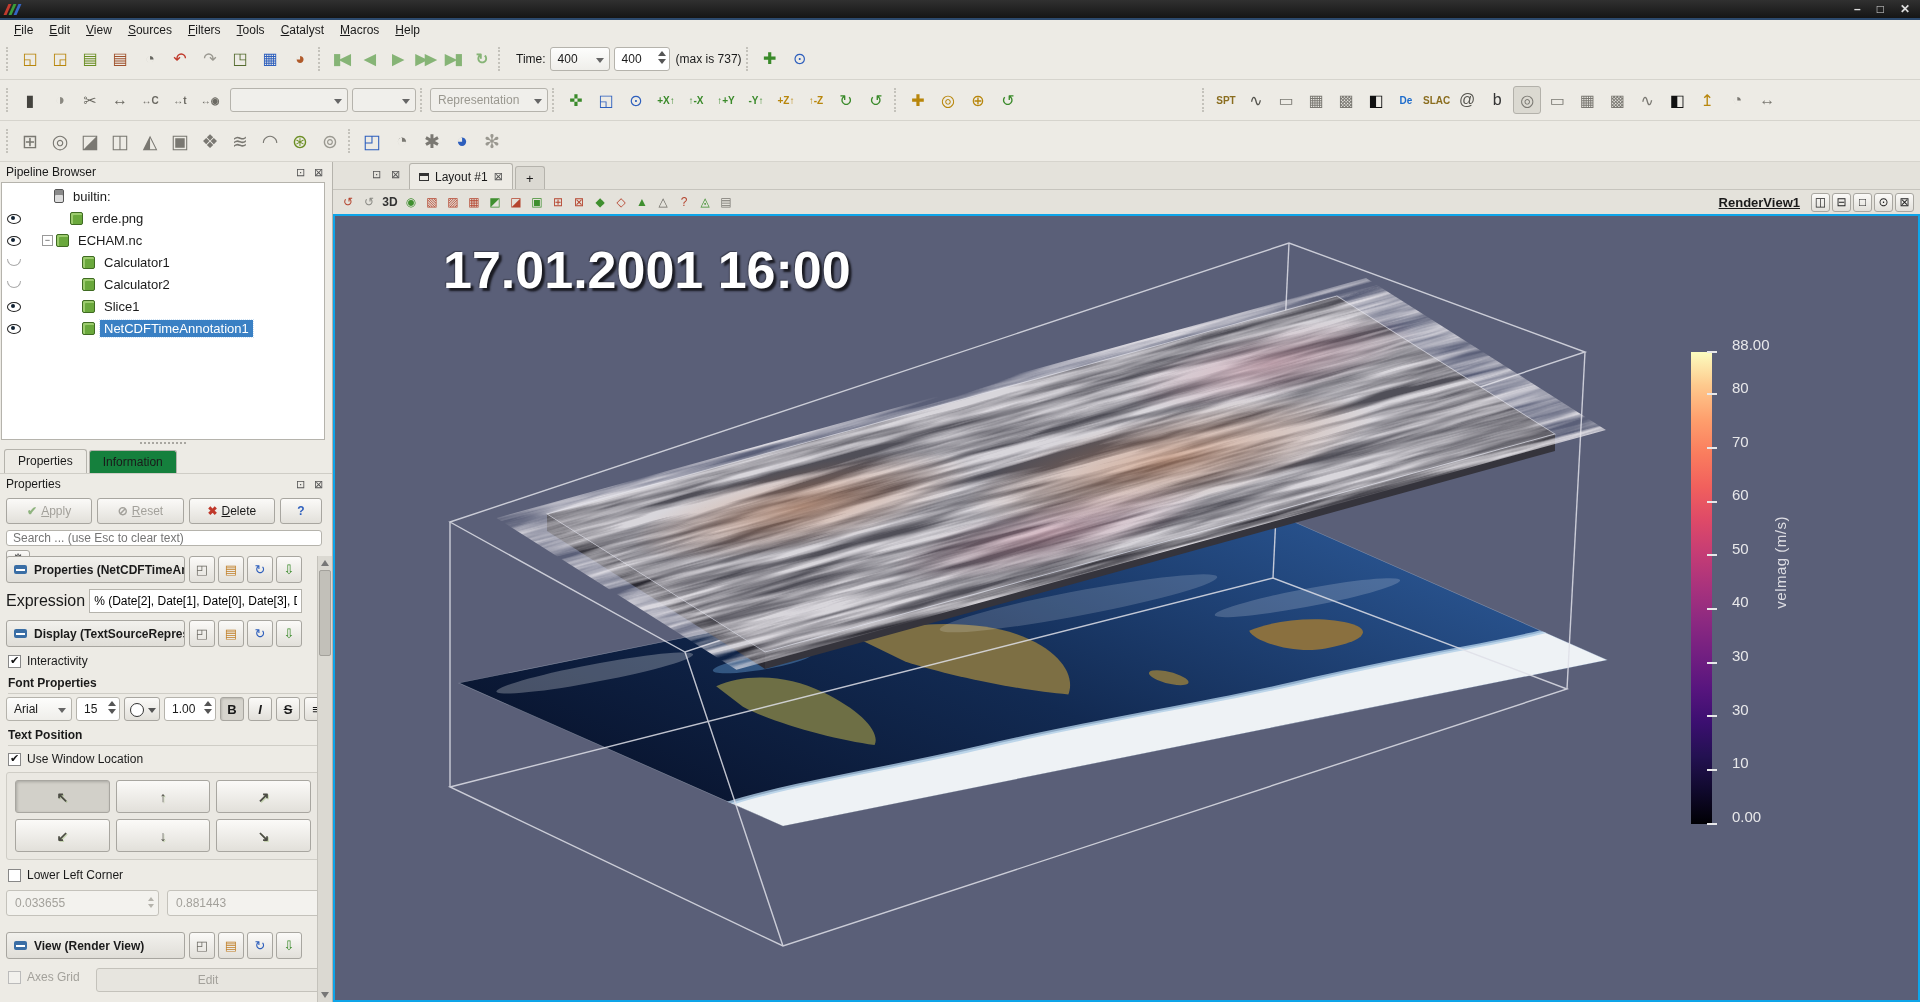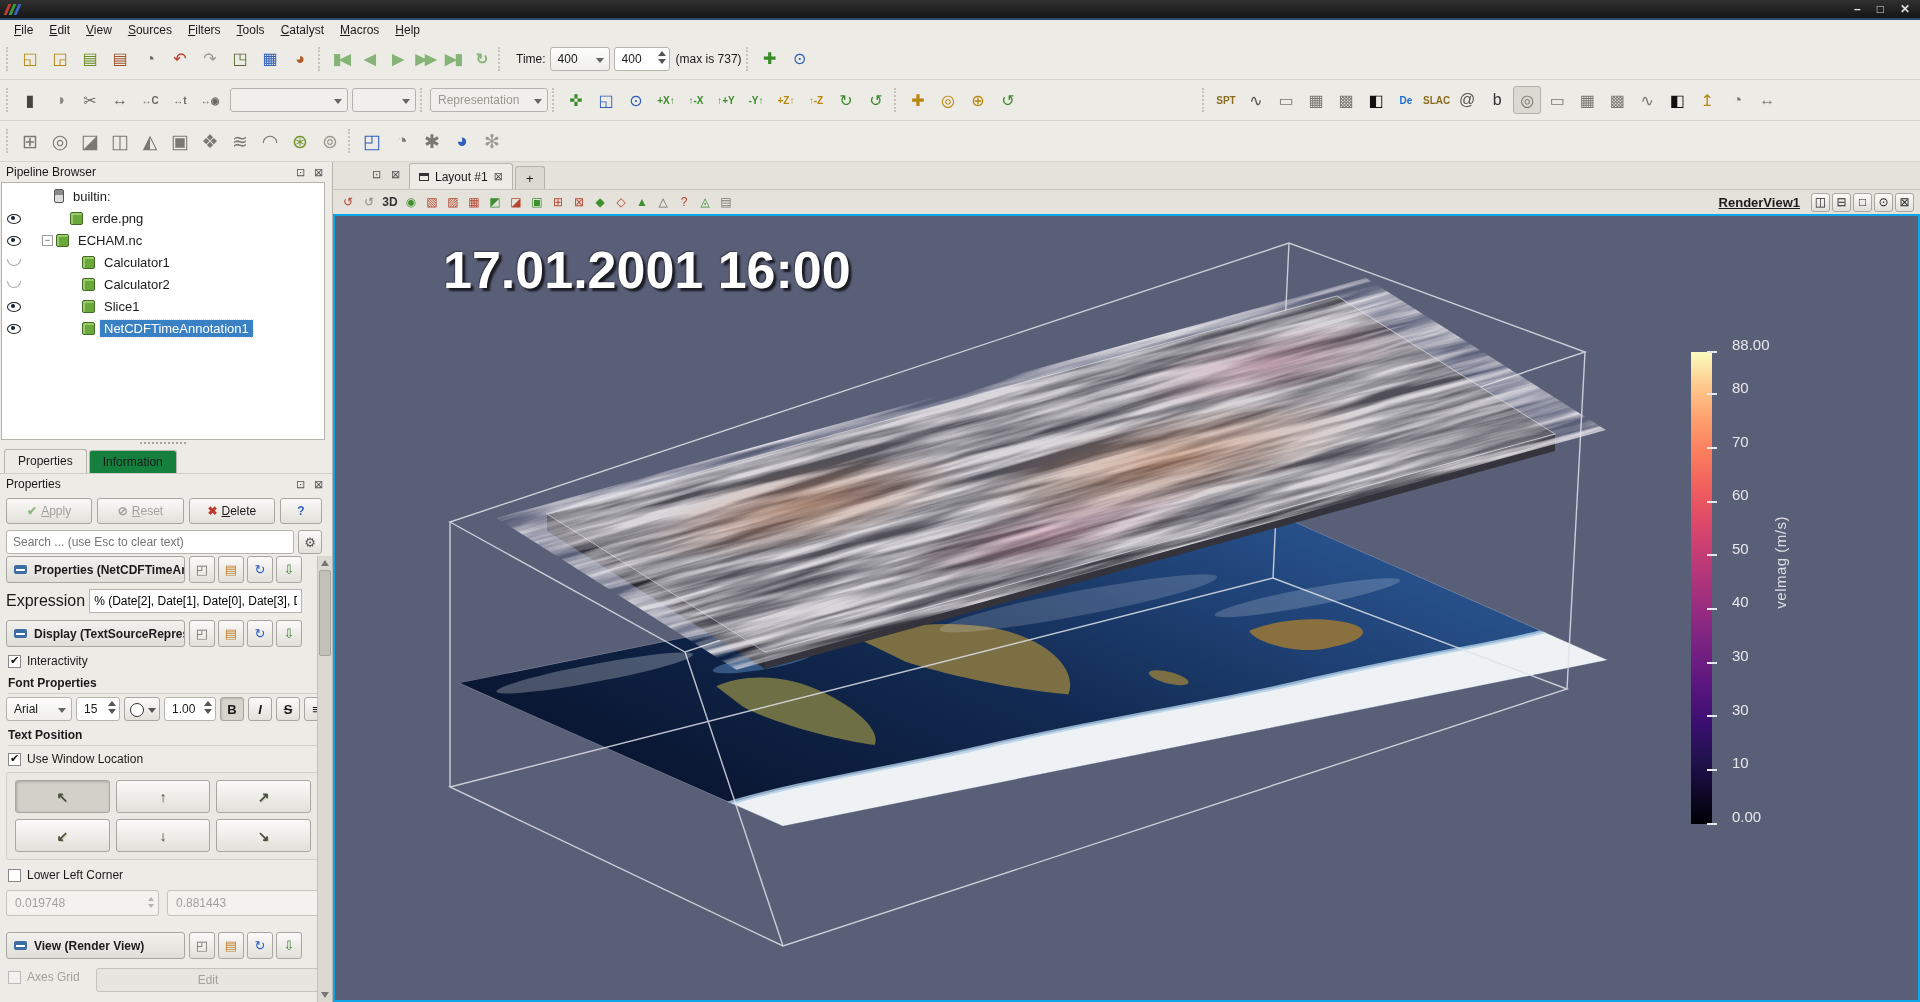--- a/index.html
+++ b/index.html
@@ -92,21 +92,21 @@
 
   .btnrow { position:absolute; top:336px; left:6px; right:10px; height:27px; display:flex; gap:5px; }
   .qbtn { flex:1; height:26px; border:1px solid #a8a6a0; border-radius:3px;
     background:linear-gradient(#fbfaf8,#e2e0da); display:flex; align-items:center; justify-content:center;
     gap:4px; font-size:12px; }
   .qbtn.q { flex:0 0 42px; }
   .qbtn.disabled { color:#a3a19b; }
   .qbtn .bicon { font-size:12px; font-weight:bold; }
   .accel::first-letter { text-decoration:underline; }
 
-  .searchrow { position:absolute; top:368px; left:6px; right:10px; height:28px; display:flex; gap:4px; }
+  .searchrow { position:absolute; top:368px; left:6px; right:10px; height:28px; display:flex; gap:4px;flex-direction:column; }
   .searchrow input { flex:1; height:24px; border:1px solid #b5b3ac; border-radius:3px; padding:0 6px;
     font-size:12px; font-family:"Liberation Sans",sans-serif; background:#fff; }
   .gearbtn { width:24px; height:24px; border:1px solid #a8a6a0; border-radius:3px;
     background:linear-gradient(#fbfaf8,#e2e0da); display:flex; align-items:center; justify-content:center; font-size:13px; color:#555; }
 
   .propbody { position:absolute; top:394px; left:0; right:0; bottom:0; }
   .sechdr { position:absolute; left:6px; display:flex; gap:4px; height:27px; right:30px; }
   .secbar { flex:1; border:1px solid #a8a6a0; border-radius:3px; background:linear-gradient(#f2f1ed,#e0ded8);
     display:flex; align-items:center; gap:7px; padding:0 7px; font-weight:bold; font-size:12px; white-space:nowrap; overflow:hidden; }
   .minus { width:13px; height:9px; background:#3a6ea5; border-radius:2px; position:relative; flex:none; }
@@ -586,21 +586,21 @@
           </span>
         </div>
 
       <div class="cbrow" style="top:312px">
         <span class="cb"></span>
         <span>Lower Left Corner</span>
       </div>
 
       <div class="coordrow" style="top:334px">
         <span class="dspin">
-          <span>0.019748</span>
+          <span>0.033655</span>
           <span class="ud" style="position:absolute;right:4px;top:6px;display:flex;flex-direction:column;gap:3px">
             <i class="u" style="width:0;height:0;border-left:3px solid transparent;border-right:3px solid transparent;border-bottom:4px solid #b5b3ac"></i>
             <i class="d" style="width:0;height:0;border-left:3px solid transparent;border-right:3px solid transparent;border-top:4px solid #b5b3ac"></i>
           </span>
         </span>
         <span class="dspin">
           <span>0.881443</span>
         </span>
       </div>
 

